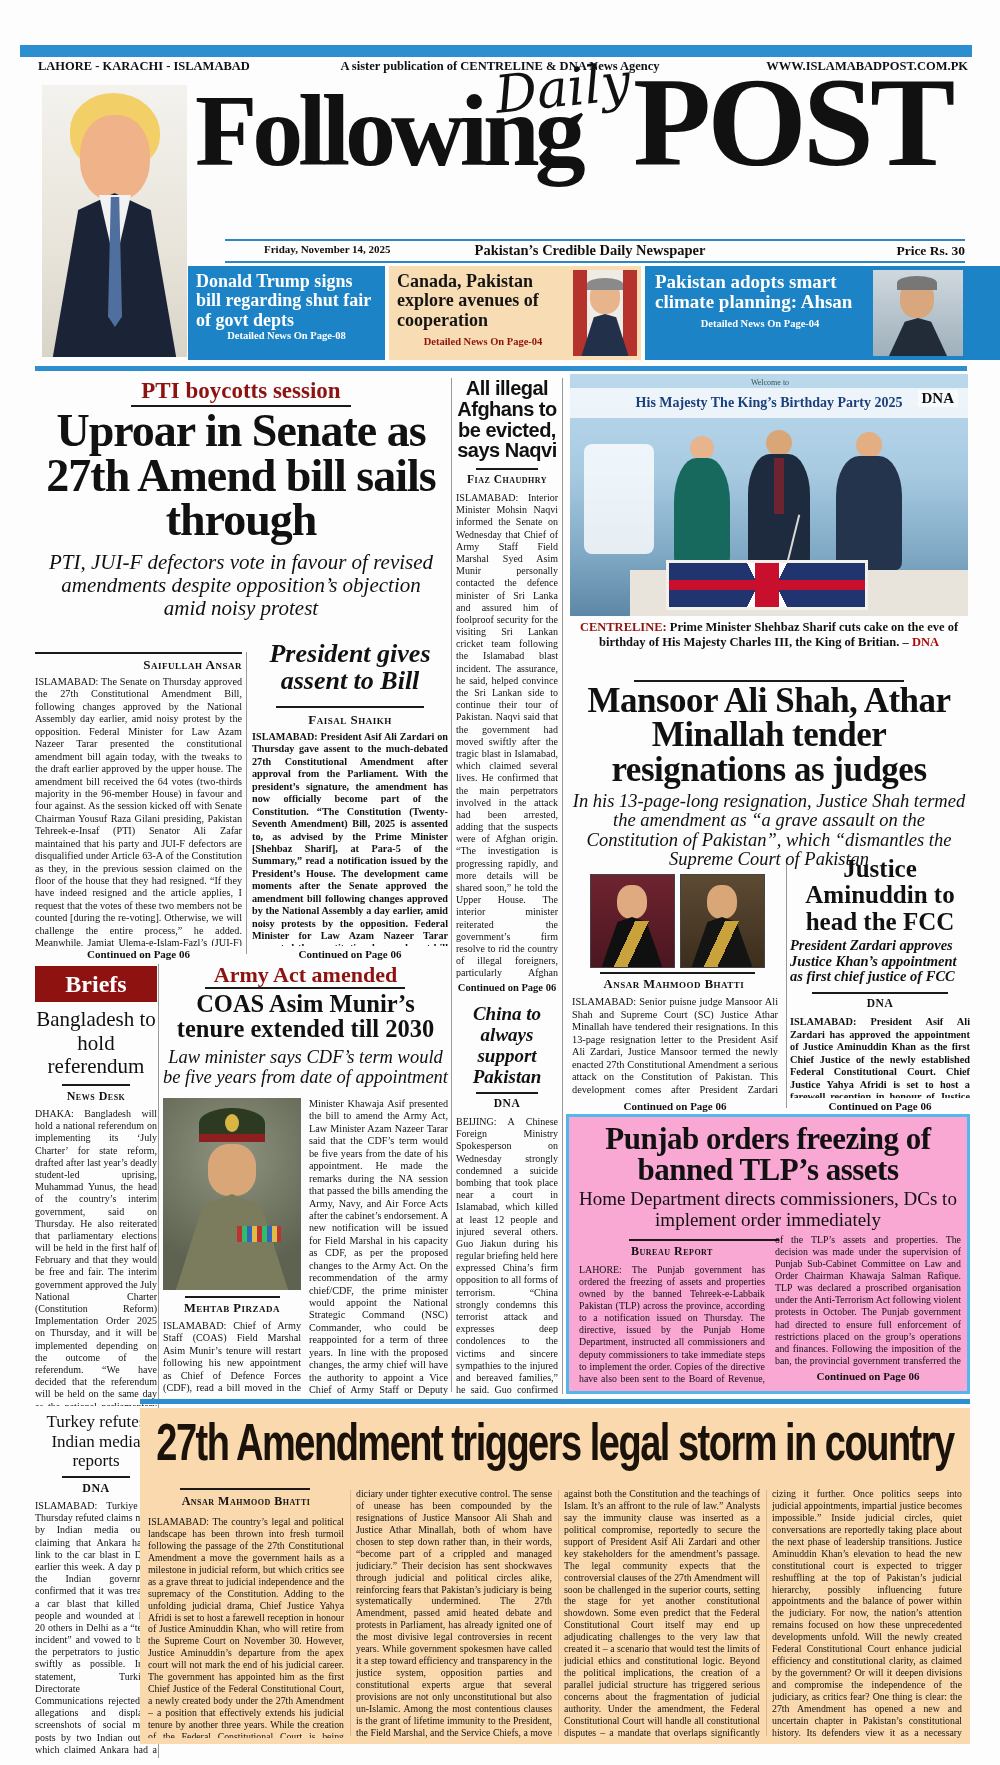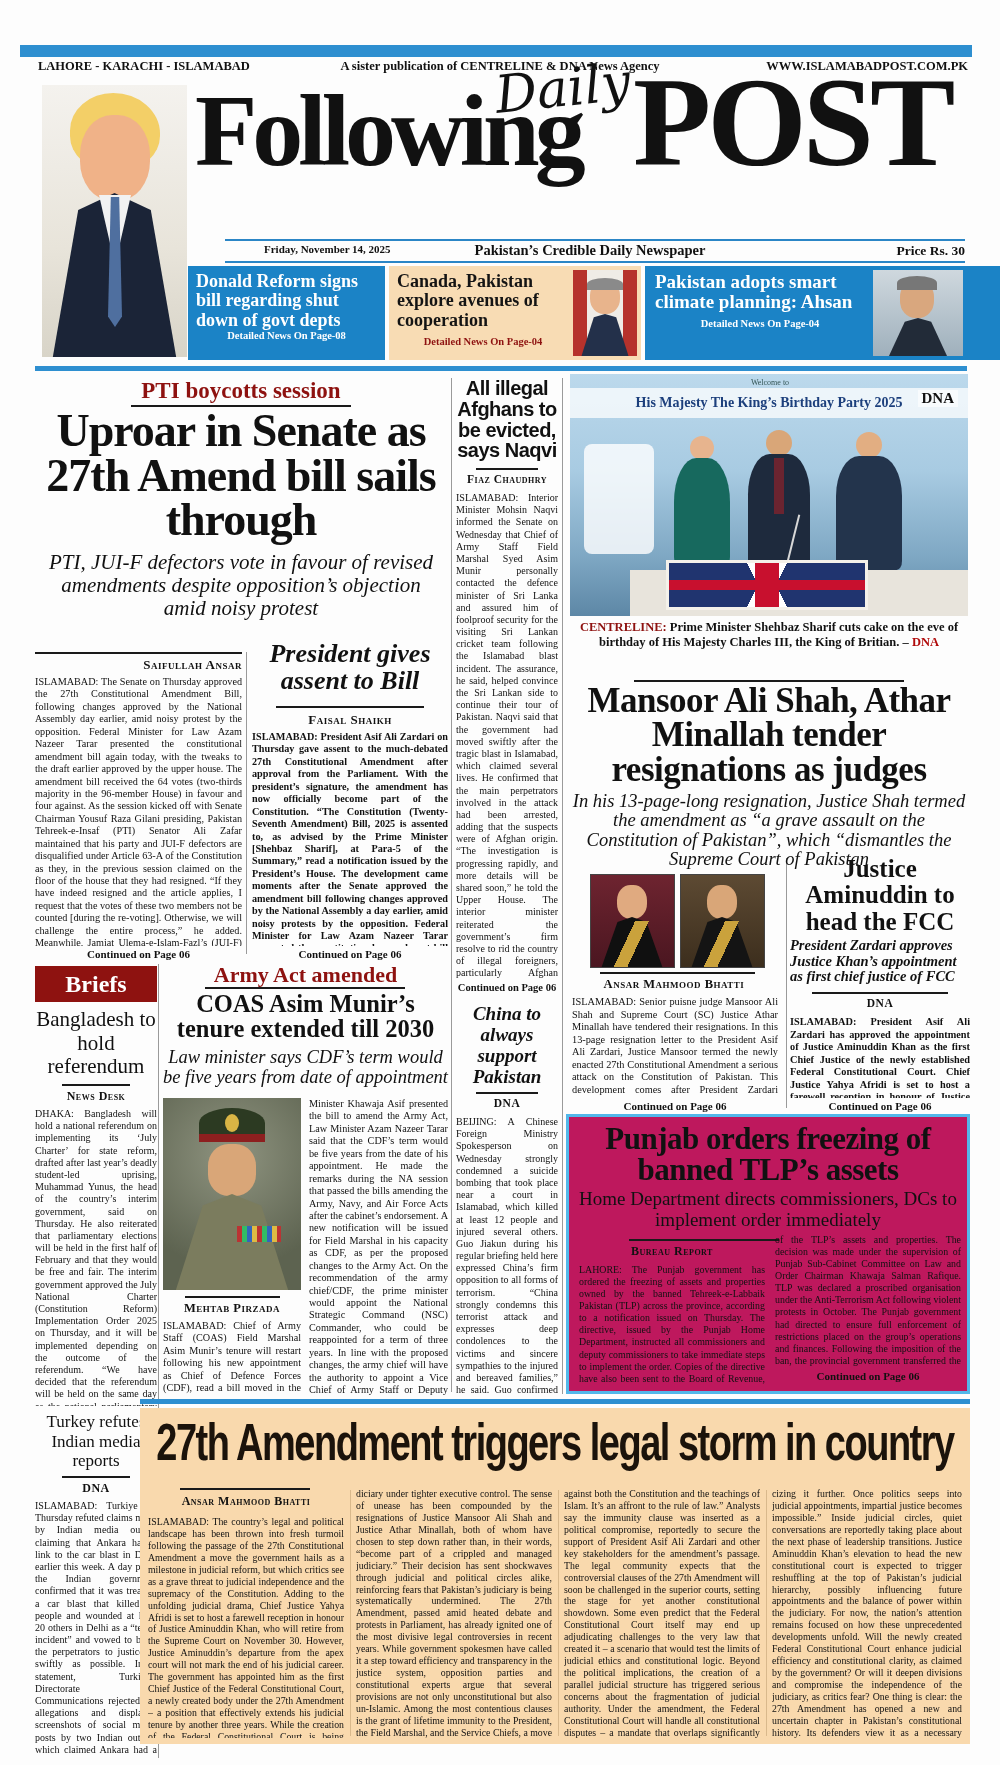--- a/index.html
+++ b/index.html
@@ -46,21 +46,21 @@
     <span class="abs" style="left:438px;top:-14px;font-size:128px;font-weight:900;letter-spacing:-4px;line-height:1;font-family:'Liberation Serif',serif;">POST</span>
   </div>
 
   <div class="abs" style="left:225px;top:239px;width:740px;height:2px;background:#2b86c6;"></div>
   <div class="abs serifb" style="left:230px;top:243px;font-size:11px;margin-left:34px;">Friday, November 14, 2025</div>
   <div class="abs serifb center" style="left:430px;top:242px;width:320px;font-size:14.5px;">Pakistan’s Credible Daily Newspaper</div>
   <div class="abs serifb" style="right:35px;top:243px;font-size:13.5px;">Price Rs. 30</div>
   <div class="abs" style="left:225px;top:261px;width:740px;height:2px;background:#2b86c6;"></div>
 
   <div class="abs bluebox" style="left:188px;top:266px;width:197px;height:94px;padding:6px 8px;box-sizing:border-box;">
-    <div class="promo-title" style="color:#fff;font-size:18px;">Donald Reform signs bill regarding shut down of govt depts</div>
+    <div class="promo-title" style="color:#fff;font-size:18px;">Donald Trump signs bill regarding shut fair of govt depts</div>
     <div class="center serifb" style="color:#fff;font-size:10.5px;">Detailed News On Page-08</div>
   </div>
 
   <div class="abs peach" style="left:389px;top:266px;width:252px;height:94px;">
     <div class="abs" style="left:8px;top:6px;width:172px;">
       <div class="promo-title" style="color:#141414;font-size:18px;">Canada, Pakistan explore avenues of cooperation</div>
       <div class="center serifb" style="color:#8e1210;font-size:10.5px;margin-top:6px;">Detailed News On Page-04</div>
     </div>
     <div class="photo" style="left:184px;top:4px;width:64px;height:86px;background:linear-gradient(90deg,#b6322c 0 22%,#efece6 22% 78%,#b6322c 78%);">
       <div class="abs" style="left:17px;top:10px;width:30px;height:34px;background:#e8b48c;border-radius:45%;"></div>
@@ -192,21 +192,21 @@
   <div class="abs jtxt" style="left:572px;top:996px;width:206px;height:102px;font-size:10.3px;">ISLAMABAD: Senior puisne judge Mansoor Ali Shah and Supreme Court (SC) Justice Athar Minallah have tendered their resignations. In this 13-page resignation letter to the President Asif Ali Zardari, Justice Mansoor termed the newly enacted 27th Constitutional Amendment a serious attack on the Constitution of Pakistan. This development comes after President Zardari assented to the much-touted 27th Constitutional Amendment into law after approval from both houses of the Parliament.</div>
   <div class="abs cont" style="left:572px;top:1100px;width:206px;">Continued on Page 06</div>
 
   <div class="abs serifb center" style="left:790px;top:856px;width:180px;font-size:25px;line-height:1.05;">Justice Aminuddin to head the FCC</div>
   <div class="abs serifb ital" style="left:790px;top:938px;width:180px;font-size:14.5px;line-height:1.08;">President Zardari approves Justice Khan’s appointment as first chief justice of FCC</div>
   <div class="abs rule" style="left:812px;top:992px;width:136px;"></div>
   <div class="abs byline" style="left:790px;top:997px;width:180px;font-size:11.5px;">DNA</div>
   <div class="abs jtxt serifb" style="left:790px;top:1016px;width:180px;height:82px;font-size:10.3px;">ISLAMABAD: President Asif Ali Zardari has approved the appointment of Justice Aminuddin Khan as the first Chief Justice of the newly established Federal Constitutional Court. Chief Justice Yahya Afridi is set to host a farewell reception in honour of Justice Aminuddin Khan, who will retire from the Supreme Court on November 30. However, Justice Aminuddin’s departure from</div>
   <div class="abs cont" style="left:790px;top:1100px;width:180px;">Continued on Page 06</div>
 
-  <div class="abs" style="left:566px;top:1114px;width:404px;height:280px;border:3px solid #52b7ea;box-sizing:border-box;background:#be185d;">
+  <div class="abs" style="left:566px;top:1114px;width:404px;height:280px;border:3px solid #52b7ea;box-sizing:border-box;background:#f9a8d4;">
     <div class="serifb center" style="font-size:31px;line-height:1.0;margin-top:6px;letter-spacing:-.5px;">Punjab orders freezing of banned TLP’s assets</div>
     <div class="center" style="font-size:19px;line-height:1.08;margin-top:4px;">Home Department directs commissioners, DCs to implement order immediately</div>
     <div class="abs rule" style="left:60px;top:122px;width:150px;"></div>
     <div class="abs byline" style="left:10px;top:127px;width:186px;font-size:12px;">Bureau Report</div>
     <div class="abs jtxt" style="left:10px;top:147px;width:186px;height:122px;font-size:9.9px;">LAHORE: The Punjab government has ordered the freezing of assets and properties owned by the banned Tehreek-e-Labbaik Pakistan (TLP) across the province, according to a notification issued on Thursday. The directive, issued by the Punjab Home Department, instructed all commissioners and deputy commissioners to take immediate steps to implement the order. Copies of the directive have also been sent to the Board of Revenue, the housing and cooperative secretaries, and other relevant departments to ensure coordinated action. The home department sought a report from the relevant departments after the freezing</div>
     <div class="abs jtxt" style="left:206px;top:117px;width:186px;height:134px;font-size:9.9px;">of the TLP’s assets and properties. The decision was made under the supervision of Punjab Sub-Cabinet Committee on Law and Order Chairman Khawaja Salman Rafique. TLP was declared a proscribed organisation under the Anti-Terrorism Act following violent protests in October. The Punjab government had directed to ensure full enforcement of restrictions placed on the group’s operations and finances. Following the imposition of the ban, the provincial government transferred the control of TLP’s seminaries to religious scholar Mufti Muneeb-ur-Rahman. An agreement was also reached between the Tanzeem-ul-Madaris Ahl-e-Sunnat Pakistan and</div>
     <div class="abs cont" style="left:206px;top:253px;width:186px;">Continued on Page 06</div>
   </div>
 
   <div class="abs" style="left:140px;top:1399px;width:830px;height:5px;background:#2e8fd0;"></div>

